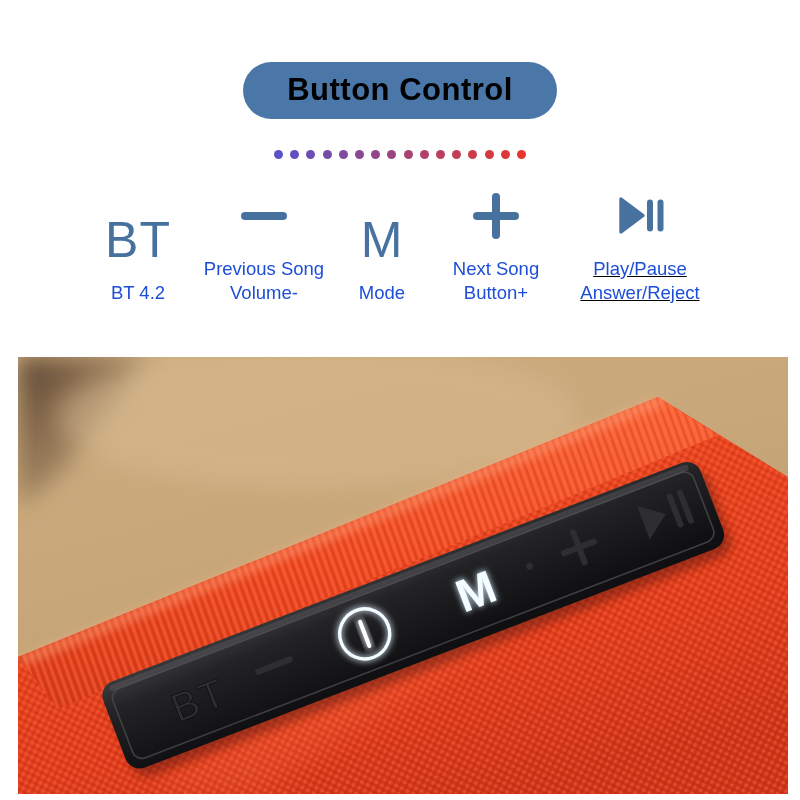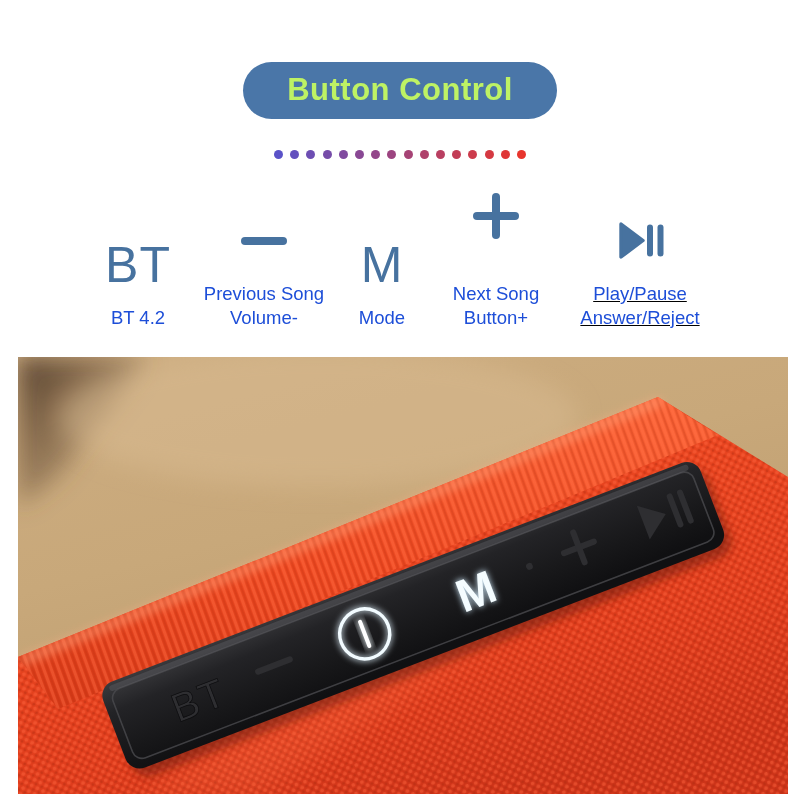--- a/index.html
+++ b/index.html
@@ -18,21 +18,21 @@
   
   .title-wrap {
     width: 100%;
     display: flex;
     justify-content: center;
     padding-top: 62px;
     box-sizing: border-box;
   }
   .title-badge {
     background: #4a76a8;
-    color: #bef264;
+    color: #000000;
     font-size: 31px;
     font-weight: bold;
     letter-spacing: 0.5px;
     padding: 12px 44px 14px 44px;
     border-radius: 30px;
     line-height: 1;
     white-space: nowrap;
   }
 
   
@@ -88,21 +88,21 @@
     line-height: 24px;
     margin-top: 8px;
     white-space: nowrap;
   }
 
   
   .c0 { width: 112px; }
   .c1 { width: 140px; }
   .c2 { width: 100px; }
   .c3 { width: 96px; }
-  .c4 { width: 132px; gap: 25px; }
+  .c4 { width: 132px; }
   .c5 { width: 156px; text-decoration: underline; }
 
   
   .photo {
     position: absolute;
     left: 18px;
     top: 357px;
     width: 770px;
     height: 437px;
     overflow: hidden;

